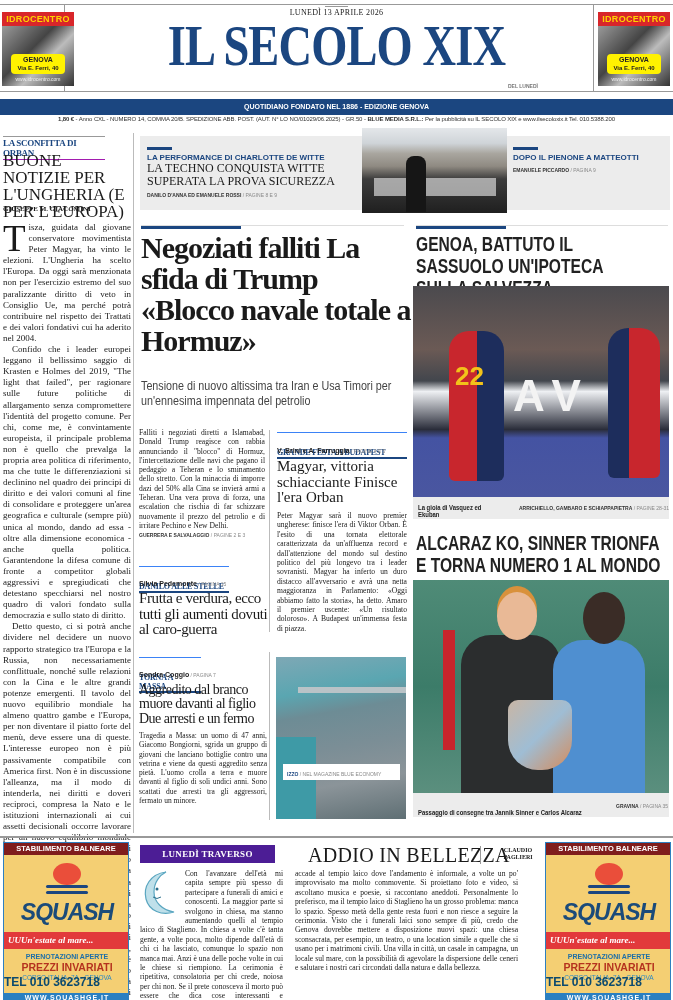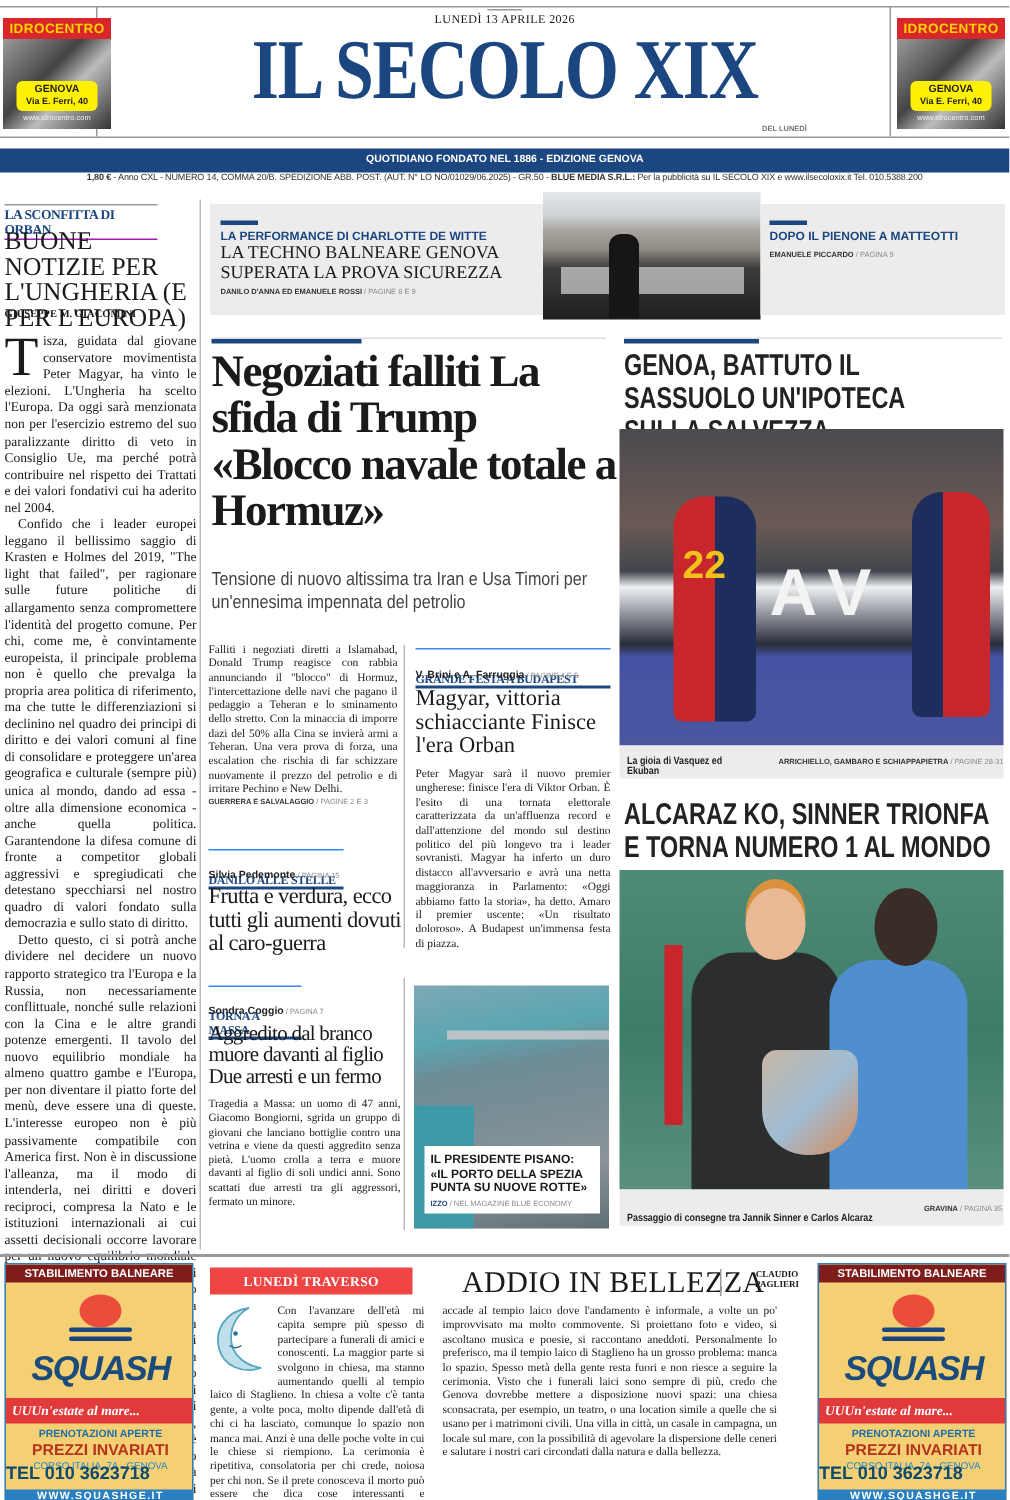--- a/index.html
+++ b/index.html
@@ -121,21 +121,21 @@
 .squash .sun{position:absolute;left:49px;top:20px;width:28px;height:22px;background:#ea4e3a;border-radius:50%}
 .squash .wave{position:absolute;left:42px;width:42px;height:3px;background:#1b4680;border-radius:3px}
 .squash .logo{position:absolute;left:0;width:126px;top:56px;text-align:center;font:italic bold 23px "Liberation Sans",sans-serif;color:#1b4b7a;letter-spacing:-1px}
 .squash .red{position:absolute;left:0;top:89px;width:126px;height:17px;background:#e2393b;color:#fff;font:italic bold 9px "Liberation Serif",serif;line-height:17px;padding-left:4px}
 .squash .l1{position:absolute;left:0;top:110px;width:126px;text-align:center;font:bold 7px "Liberation Sans",sans-serif;color:#1e6fa8}
 .squash .l2{position:absolute;left:0;top:118px;width:126px;text-align:center;font:bold 10.5px "Liberation Sans",sans-serif;color:#b5331f}
 .squash .l3{position:absolute;left:0;top:131px;width:126px;text-align:center;font:6.5px "Liberation Sans",sans-serif;color:#2b89c4}
 .squash .l4{position:absolute;left:0;top:132px;width:126px;text-align:left;font:bold 12px "Liberation Sans",sans-serif;color:#0c4a6e}
 .squash .ft{position:absolute;left:0;top:150px;width:126px;height:10px;background:#2a7fc1;color:#fff;font:bold 7px "Liberation Sans",sans-serif;text-align:center;line-height:10px;letter-spacing:1px}
 
-#traverso-tag{left:140px;top:845px;width:135px;height:18px;background:#ef4444;color:#fff;font:bold 9px "Liberation Serif",serif;text-align:center;line-height:18px;letter-spacing:.3px}
+#traverso-tag{left:140px;top:845px;width:135px;height:18px;background:#4c1d95;color:#fff;font:bold 9px "Liberation Serif",serif;text-align:center;line-height:18px;letter-spacing:.3px}
 #addio-title{left:308px;top:844px;font:20px "Liberation Serif",serif;color:#1a1a1a;letter-spacing:.3px}
 #addio-sep{left:480px;top:846px;width:1px;height:18px;background:#999}
 #addio-author{left:502px;top:847px;font:bold 6px/7px "Liberation Serif",serif;text-align:center}
 #addio-col1{left:140px;top:869px;width:143px;font:7.6px/9.4px "Liberation Serif",serif;text-align:justify}
 #addio-col1 .float{float:left;width:45px;height:55px}
 #addio-col2{left:295px;top:869px;width:223px;font:7.6px/9.4px "Liberation Serif",serif;text-align:justify}
 </style>
 </head>
 <body>
 
@@ -175,21 +175,21 @@
   <p class="first"><span class="dropcap">T</span><span>isza, guidata dal giovane conservatore movimentista Peter Magyar, ha vinto le elezioni. L'Ungheria ha scelto l'Europa. Da oggi sarà menzionata non per l'esercizio estremo del suo paralizzante diritto di veto in Consiglio Ue, ma perché potrà contribuire nel rispetto dei Trattati e dei valori fondativi cui ha aderito nel 2004.</span></p>
   <p>Confido che i leader europei leggano il bellissimo saggio di Krasten e Holmes del 2019, "The light that failed", per ragionare sulle future politiche di allargamento senza compromettere l'identità del progetto comune. Per chi, come me, è convintamente europeista, il principale problema non è quello che prevalga la propria area politica di riferimento, ma che tutte le differenziazioni si declinino nel quadro dei principi di diritto e dei valori comuni al fine di consolidare e proteggere un'area geografica e culturale (sempre più) unica al mondo, dando ad essa - oltre alla dimensione economica - anche quella politica. Garantendone la difesa comune di fronte a competitor globali aggressivi e spregiudicati che detestano specchiarsi nel nostro quadro di valori fondato sulla democrazia e sullo stato di diritto.</p>
   <p>Detto questo, ci si potrà anche dividere nel decidere un nuovo rapporto strategico tra l'Europa e la Russia, non necessariamente conflittuale, nonché sulle relazioni con la Cina e le altre grandi potenze emergenti. Il tavolo del nuovo equilibrio mondiale ha almeno quattro gambe e l'Europa, per non diventare il piatto forte del menù, deve essere una di queste. L'interesse europeo non è più passivamente compatibile con America first. Non è in discussione l'alleanza, ma il modo di intenderla, nei diritti e doveri reciproci, compresa la Nato e le istituzioni internazionali ai cui assetti decisionali occorre lavorare per un nuovo equilibrio mondiale che tolleri, ragionevolmente, i conflitti, ma non la loro "soluzione" fondata sulla prepotenza e sulla supremazia militare. La politica interna è ormai fatta dalla politica estera e la dimensione europea (Regno Unito incluso) è la sola capace di difendere i nostri legittimi interessi. Le elezioni ungheresi, ove il movimento MAGA si è esposto al massimo, sono un nuovo e decisivo segnale di responsabilità per conservatori e progressisti europei e, confido, americani. —</p>
 
 </div>
 <div id="col-divider1" class="abs"></div>
 
 <div id="promo1" class="promo">
   <div class="bar"></div>
   <div class="kick">LA PERFORMANCE DI CHARLOTTE DE WITTE</div>
-  <div class="ttl">LA TECHNO BALNEARE GENOVA SUPERATA LA PROVA SICUREZZA</div>
+  <div class="ttl">LA TECHNO CONQUISTA WITTE SUPERATA LA PROVA SICUREZZA</div>
   <div class="by"><b>DANILO D'ANNA ED EMANUELE ROSSI</b><span> / PAGINE 8 E 9</span></div>
 </div>
 <div id="promo-photo" class="abs">
   <div class="deck"></div>
   <div class="dj"></div>
 </div>
 <div id="promo2" class="promo">
   <div class="bar"></div>
   <div class="kick">DOPO IL PIENONE A MATTEOTTI</div>
   <div class="by"><b>EMANUELE PICCARDO</b><span> / PAGINA 9</span></div>
@@ -218,21 +218,20 @@
 <div id="massa-kicker" class="kicker-box">TORNA A MASSA</div>
 <div id="massa-auth" class="auth"><b>Sondra Coggio</b><span> / PAGINA 7</span></div>
 <div id="massa-title" class="abs">Aggredito dal branco muore davanti al figlio Due arresti e un fermo</div>
 <div id="massa-body" class="abs">Tragedia a Massa: un uomo di 47 anni, Giacomo Bongiorni, sgrida un gruppo di giovani che lanciano bottiglie contro una vetrina e viene da questi aggredito senza pietà. L'uomo crolla a terra e muore davanti al figlio di soli undici anni. Sono scattati due arresti tra gli aggressori, fermato un minore.</div>
 
 <div id="spezia-photo" class="abs">
   <div class="dock"></div>
   <div class="sea"></div>
 </div>
 <div id="spezia-box" class="abs">
-  <div class="t">IL PRESIDENTE PISANO: «IL PORTO DELLA SPEZIA PUNTA SU NUOVE ROTTE»</div>
   <div class="b"><b>IZZO</b><span> / NEL MAGAZINE BLUE ECONOMY</span></div>
 </div>
 
 <div id="genoa-rule" class="abs"></div>
 <div id="genoa-bar" class="abs"></div>
 <div id="genoa-title" class="abs">GENOA, BATTUTO IL SASSUOLO UN'IPOTECA SULLA SALVEZZA</div>
 <div id="genoa-photo" class="abs">
   <div class="av">AV</div>
   <div class="player1"></div>
   <div class="num">22</div>

